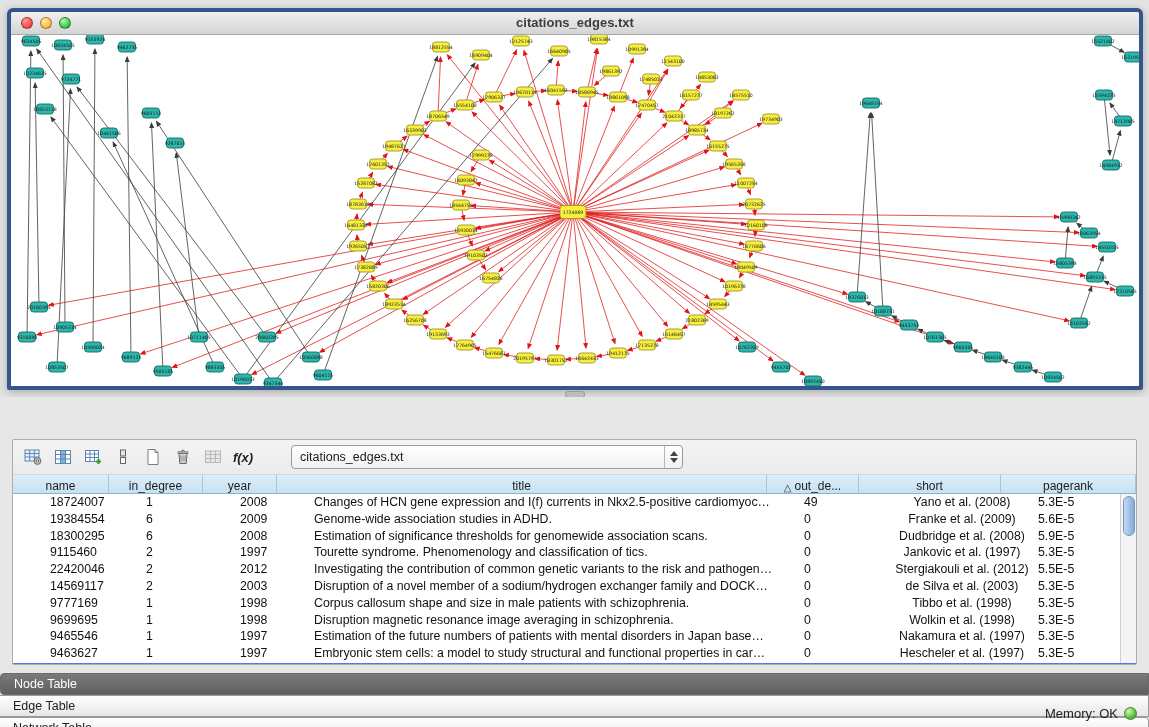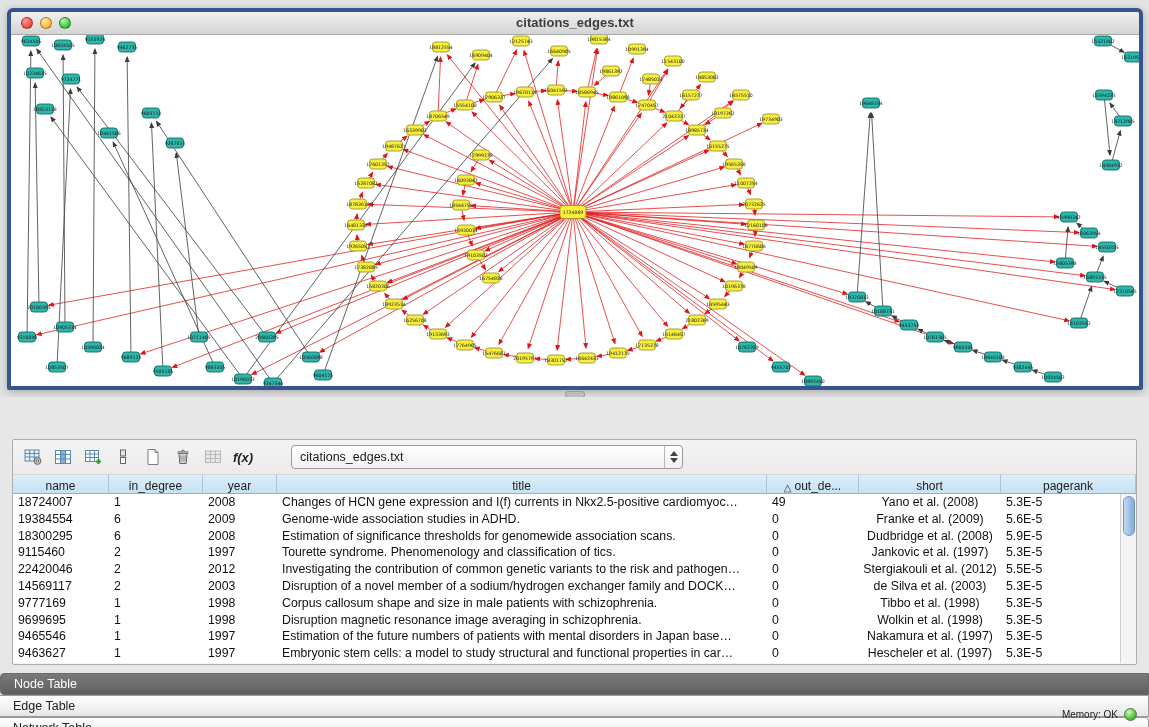--- a/index.html
+++ b/index.html
@@ -26,50 +26,50 @@
   .divider{position:absolute;left:0;top:390px;width:1149px;height:7px;}
   .grip{position:absolute;left:565px;top:1px;width:18px;height:5px;border-radius:3px;background:#bdbdbd;border:1px solid #9b9b9b;}
 
   
   .panel{position:absolute;left:0;top:397px;width:1149px;height:330px;background:#e7e7e7;}
   .panel-hdr{height:18px;background:linear-gradient(#f6f6f6,#dedede);border-top:1px solid #ffffff;border-bottom:1px solid #b2b2b2;position:relative;}
   .panel-title{position:absolute;left:10px;top:2px;font-size:12px;color:#2e2e2e;}
   .panel-hdr-icons{position:absolute;right:8px;top:1px;display:flex;gap:10px;align-items:center;}
   .phicon{width:14px;height:14px;display:flex;align-items:center;justify-content:center;color:#333;font-size:13px;font-weight:bold;cursor:default;}
 
-  .panel-box{position:absolute;left:12px;right:12px;top:42px;height:224px;background:#fef9c3;border:1px solid #adadad;border-radius:2px;}
+  .panel-box{position:absolute;left:12px;right:12px;top:42px;height:224px;background:#3b82f6;border:1px solid #adadad;border-radius:2px;}
   .toolbar{height:34px;display:flex;align-items:center;padding-left:8px;gap:6px;background:linear-gradient(#f4f4f4,#ebebeb);border-bottom:1px solid #d6d6d6;}
   .tbtn{width:24px;height:24px;display:flex;align-items:center;justify-content:center;border-radius:3px;}
   .fx{font-size:13px;font-style:italic;font-weight:bold;color:#222;}
   .combo{margin-left:30px;width:390px;height:22px;border:1px solid #9a9a9a;border-radius:4px;background:linear-gradient(#ffffff,#f1f1f1);display:flex;align-items:center;position:relative;}
   .combo-val{flex:1;font-size:12.5px;color:#1a1a1a;padding-left:8px;}
   .combo-step{width:17px;height:100%;border-left:1px solid #b5b5b5;display:flex;flex-direction:column;align-items:center;justify-content:center;gap:2px;}
   .tri-up{width:0;height:0;border-left:4px solid transparent;border-right:4px solid transparent;border-bottom:5px solid #444;}
   .tri-dn{width:0;height:0;border-left:4px solid transparent;border-right:4px solid transparent;border-top:5px solid #444;}
 
   .tablewrap{position:relative;height:188px;}
   .grid-hdr,.grid-row{display:grid;grid-template-columns:96px 94px 74px 490px 92px 142px 1fr;}
   .grid-hdr{height:18px;background:linear-gradient(#ddeefa,#c6e1f3);border-bottom:1px solid #8fb3c9;}
   .th{font-size:12px;color:#1d1d1d;display:flex;align-items:flex-end;justify-content:center;border-right:1px solid #a9c6d8;overflow:hidden;white-space:nowrap;}
   .th .sortg{font-size:10px;margin-right:3px;color:#333;}
   .rows{position:absolute;top:19px;bottom:0;left:0;right:15px;overflow:hidden;background:#fff;}
-  .grid-row{height:16.8px;line-height:16.8px;background:#fff;}
+  .grid-row{height:16.8px;line-height:16.8px;background:#fff;margin-left:32px;}
   .td{font-size:12.3px;color:#111;padding-left:5px;overflow:hidden;white-space:nowrap;}
   .td.center{text-align:center;padding-left:0;}
   .vscroll{position:absolute;top:19px;bottom:0;right:0;width:15px;background:#f4f4f4;border-left:1px solid #cfcfcf;}
   .vthumb{position:absolute;top:2px;left:2px;width:10px;height:38px;border-radius:6px;background:linear-gradient(90deg,#c4dbf2,#84abd9);border:1px solid #7295bd;}
 
   .tabsrow{position:absolute;left:0;right:0;top:276px;display:flex;justify-content:center;flex-direction:column;}
   .tab{font-size:12.5px;padding:3px 13px;border:1px solid #9a9a9a;border-left-width:0;background:linear-gradient(#ffffff,#e6e6e6);color:#222;}
   .tab:first-child{border-left-width:1px;border-radius:4px 0 0 4px;}
   .tab:last-child{border-radius:0 4px 4px 0;}
   .tab.sel{background:linear-gradient(#7a7a7a,#5f5f5f);color:#fff;border-color:#6a6a6a;}
 
   .statusbar{position:absolute;right:12px;bottom:6px;display:flex;align-items:center;gap:6px;}
-  .status-text{font-size:10px;color:#222;}
+  .status-text{font-size:13px;color:#222;}
   .memdot{width:11px;height:11px;border-radius:50%;background:radial-gradient(circle at 35% 30%,#d2f7bb,#55c43c 60%,#2f911f);border:1px solid #4a7d3a;}
 
   svg.icon{display:block;}
 </style>
 </head>
 <body>
 
 <div class="stage">
 
   <div class="netwin">

